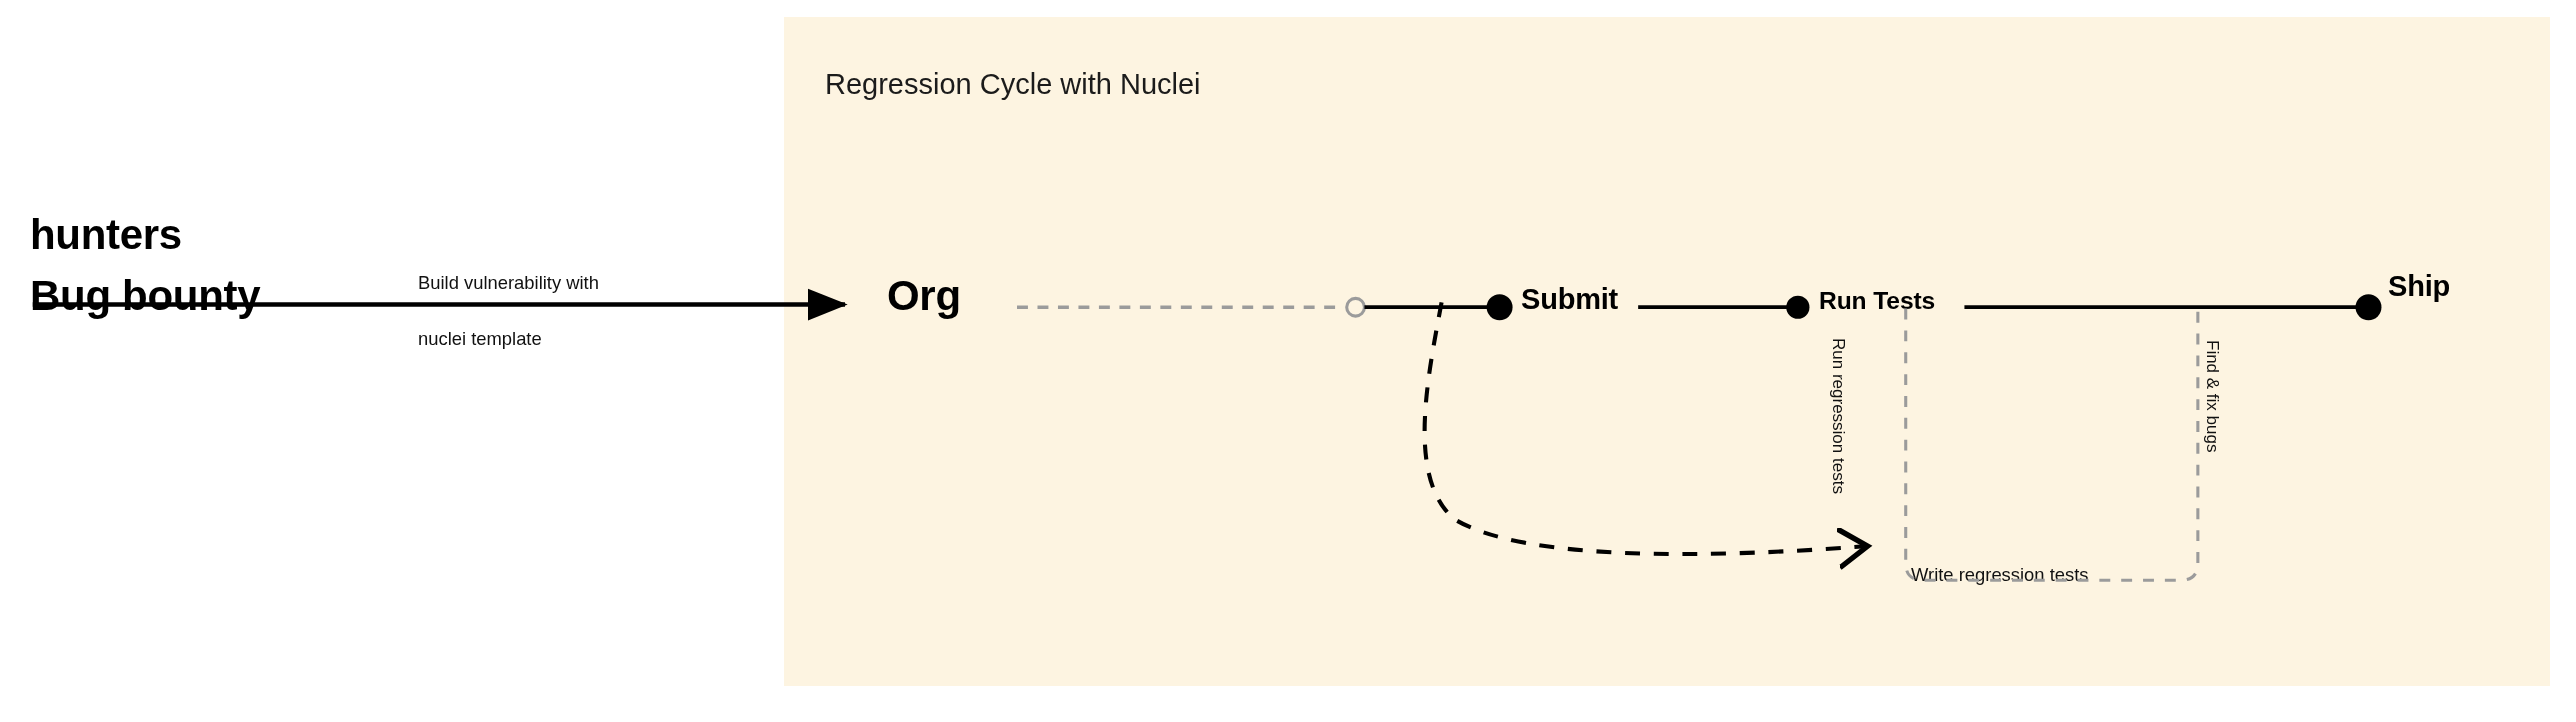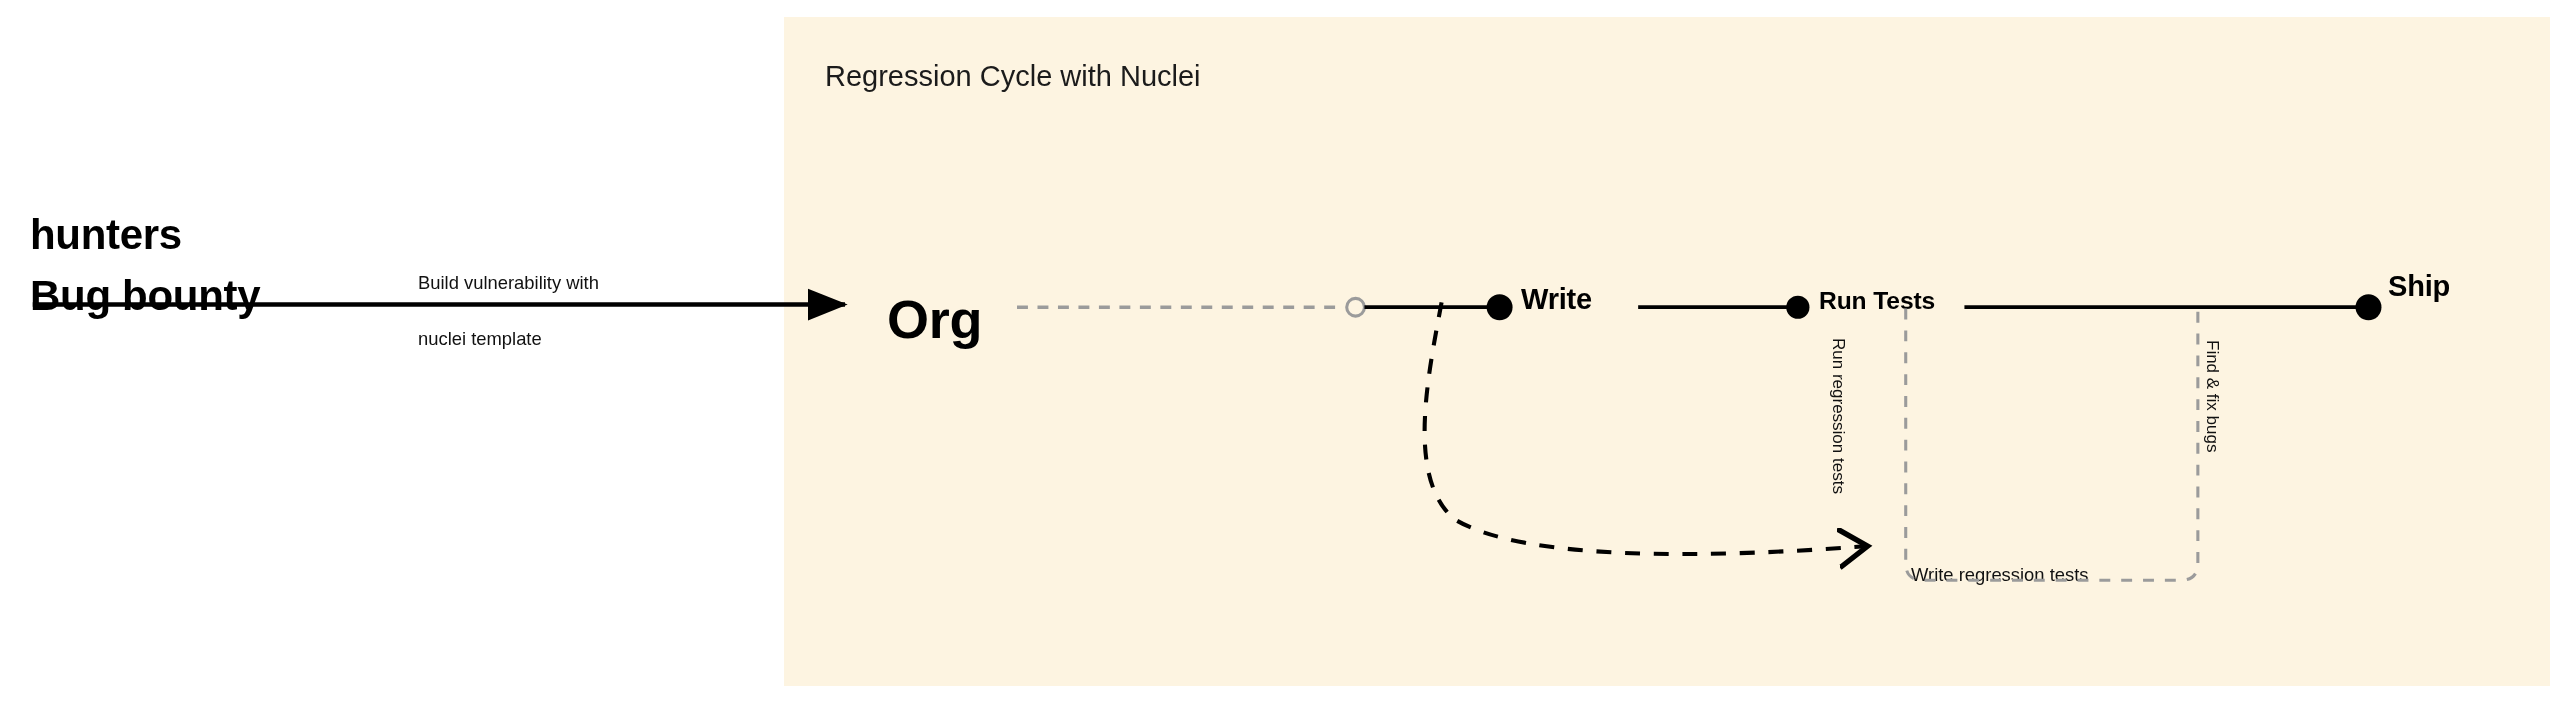--- a/index.html
+++ b/index.html
@@ -55,35 +55,35 @@
     font-weight: 400;
     line-height: 56px;
     color: #111111;
   }
   .submit-label .ln { display: block; white-space: nowrap; }
 
   
   .panel-title {
     position: absolute;
     left: 825px;
-    top: 60px;
+    top: 68px;
     font-size: 29px;
     font-weight: 400;
     color: #1b1b1b;
     white-space: nowrap;
   }
 
   
   .node-label {
     position: absolute;
     font-weight: 700;
     color: #000000;
     white-space: nowrap;
   }
-  .node-org   { left: 887px; top: 288px; font-size: 54px; letter-spacing: -0.3px; }
+  .node-org   { left: 887px; top: 272px; font-size: 42px; letter-spacing: -0.3px; }
   .node-build { left: 1521px; top: 283px; font-size: 29px; letter-spacing: -0.2px; }
   .node-run   { left: 1819px; top: 287px; font-size: 24.6px; letter-spacing: -0.1px; text-align: right; }
   .node-ship  { left: 2388px; top: 270px; font-size: 29px; letter-spacing: -0.2px; }
 
   
   .vlabel {
     position: absolute;
     font-size: 17px;
     font-weight: 400;
     color: #111111;
@@ -127,21 +127,21 @@
   </div>
 
   <div class="submit-label">
     <span class="ln">Build vulnerability with</span>
     <span class="ln">nuclei template</span>
   </div>
 
   <div class="panel-title">Regression Cycle with Nuclei</div>
 
   <div class="node-label node-org">Org</div>
-  <div class="node-label node-build">Write</div>
+  <div class="node-label node-build">Submit</div>
   <div class="node-label node-run">Run Tests</div>
   <div class="node-label node-ship">Ship</div>
 
   <div class="vlabel vlabel-run">Run regression tests</div>
   <div class="vlabel vlabel-find">Find &amp; fix bugs</div>
   <div class="hlabel-write">Write regression tests</div>
 
   <svg class="lines" viewBox="0 0 3774 1059" width="2576" height="723">
     <defs>
       <marker id="solidArrow" markerWidth="10" markerHeight="10" refX="8.4" refY="4" orient="auto" markerUnits="strokeWidth">

